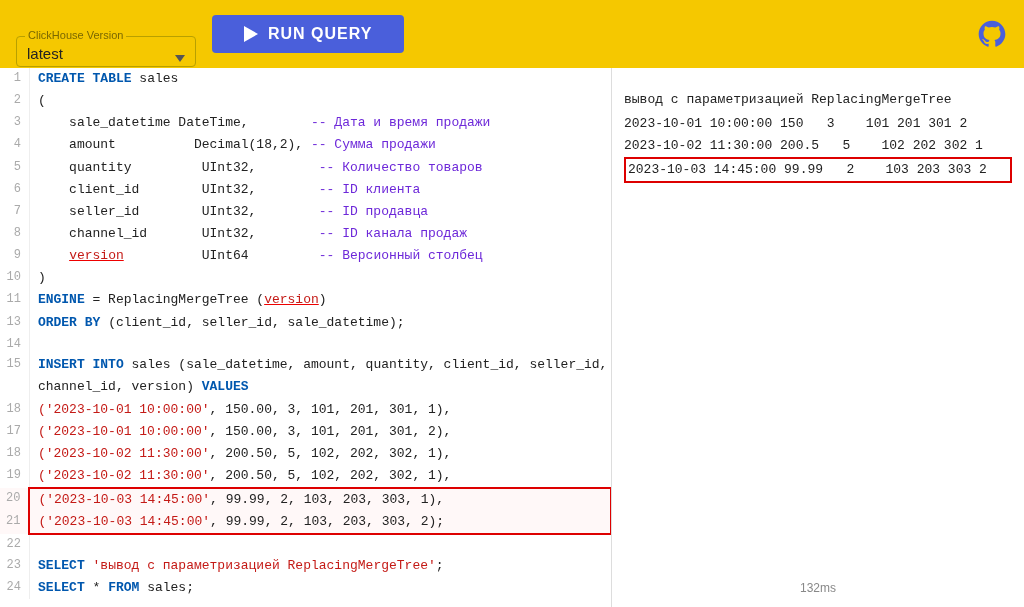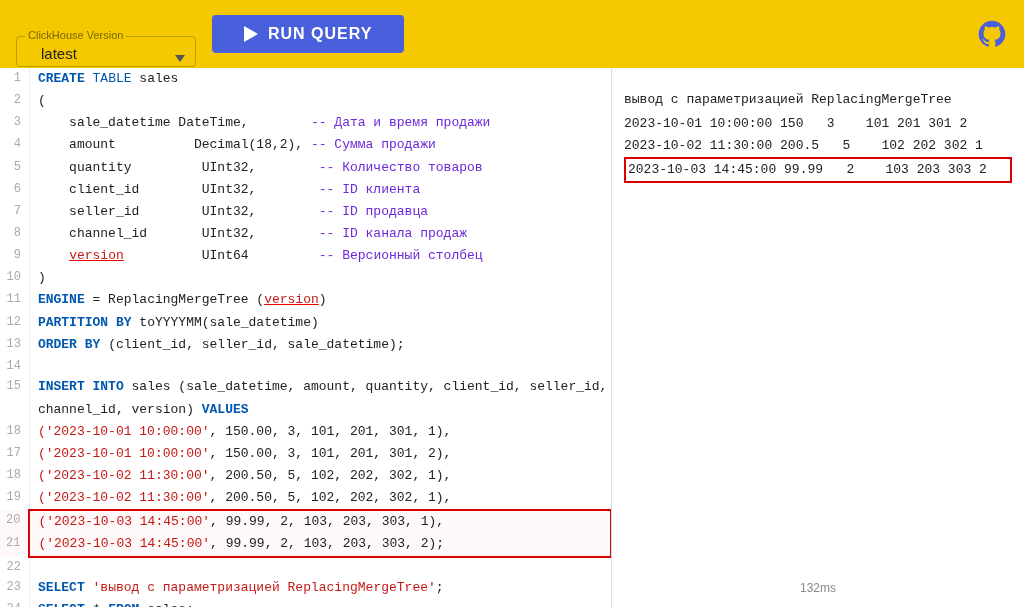--- a/index.html
+++ b/index.html
@@ -18,21 +18,21 @@
       align-items: center;
       padding: 10px 16px;
       gap: 16px;
       height: 68px;
     }
     .version-group {
       display: flex;
       flex-direction: column;
       border: 1.5px solid #b8a000;
       border-radius: 4px;
-      padding: 4px 10px 4px 24px;
+      padding: 4px 10px 4px 10px;
       background: #f5c800;
       min-width: 180px;
       position: relative;
       margin-top: 35px;
     }
     .version-label {
       font-size: 11px;
       color: #7a6800;
       font-family: Arial, sans-serif;
       position: absolute;
@@ -205,21 +205,21 @@
   </span>
 </div>
 
 <div class="main-area">
 
   <div class="code-panel">
     <table class="code-table">
       <tbody id="code-body">
           <tr>
             <td class="line-num">1</td>
-            <td class="line-code"><span class="kw">CREATE</span> <span style="color: rgb(0, 87, 174); font-weight: normal;">TABLE</span> sales</td>
+            <td class="line-code"><span class="kw">CREATE</span> <span style="color: rgb(0, 87, 174); font-weight: bold;">TABLE</span> sales</td>
           </tr>
           <tr>
             <td class="line-num">2</td>
             <td class="line-code">(</td>
           </tr>
           <tr>
             <td class="line-num">3</td>
             <td class="line-code">    sale_datetime DateTime,        <span class="comment">-- Дата и время продажи</span></td>
           </tr>
           <tr>
@@ -246,24 +246,20 @@
             <td class="line-num">9</td>
             <td class="line-code">    <span class="underline-red" style="color: rgb(196, 26, 22);">version</span>          UInt64         <span class="comment">-- Версионный столбец</span></td>
           </tr>
           <tr>
             <td class="line-num">10</td>
             <td class="line-code">)</td>
           </tr>
           <tr>
             <td class="line-num">11</td>
             <td class="line-code"><span class="kw">ENGINE</span> = ReplacingMergeTree (<span class="underline-red" style="color: rgb(196, 26, 22);">version</span>)</td>
-          </tr>
-          <tr>
-            <td class="line-num">12</td>
-            <td class="line-code"><span class="kw">PARTITION BY</span> toYYYYMM(sale_datetime)</td>
           </tr>
           <tr>
             <td class="line-num">13</td>
             <td class="line-code"><span class="kw">ORDER BY</span> (client_id, seller_id, sale_datetime);</td>
           </tr>
           <tr>
             <td class="line-num">14</td>
             <td class="line-code"></td>
           </tr>
           <tr>

